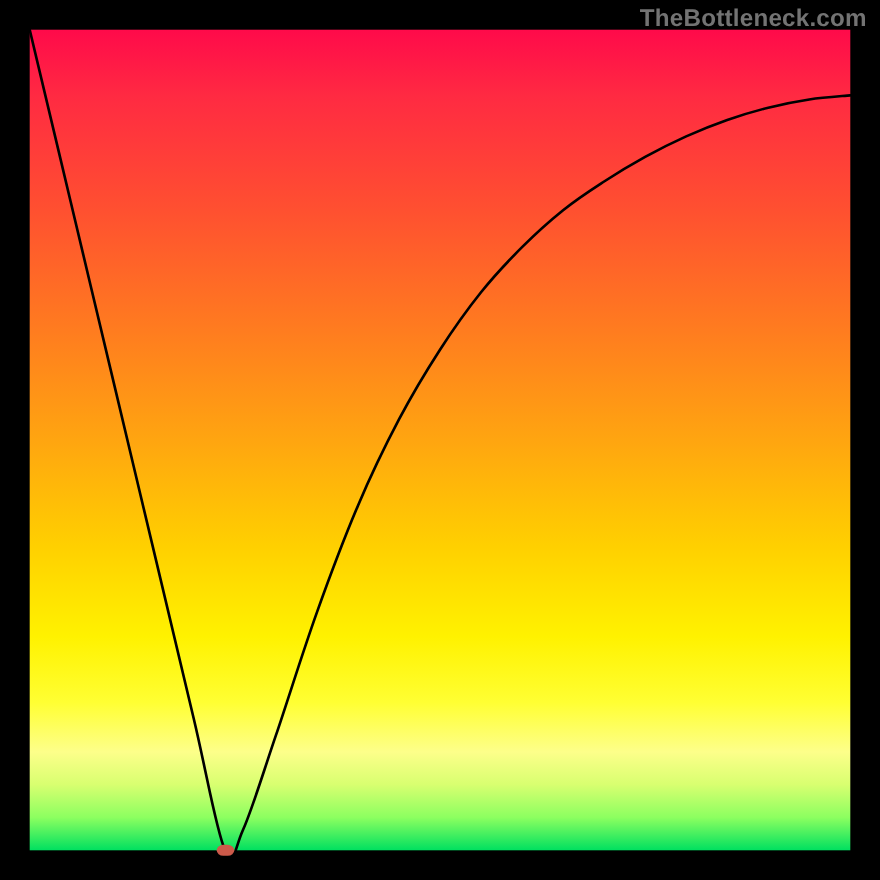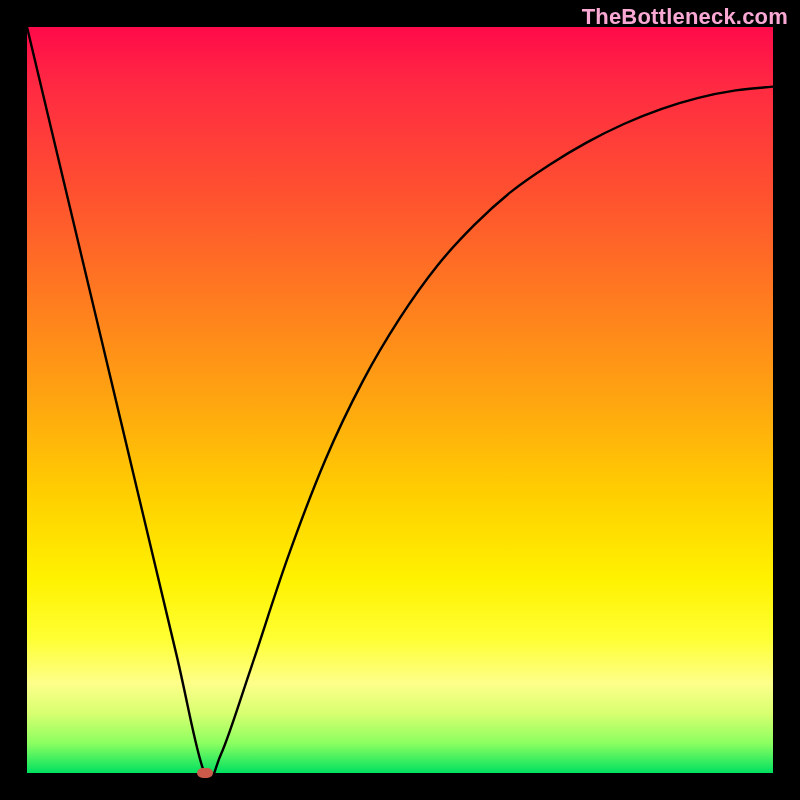--- a/index.html
+++ b/index.html
@@ -14,21 +14,21 @@
   .frame {
     position: relative;
     width: 800px;
     height: 800px;
     background: #000;
   }
   .watermark {
     position: absolute;
     top: 4px;
     right: 12px;
-    color: #f9a8d4;
+    color: #737373;
     font-size: 22px;
     font-weight: 600;
     letter-spacing: 0.2px;
     user-select: none;
   }
   .plot {
     position: absolute;
     left: 27px;
     top: 27px;
     width: 746px;

